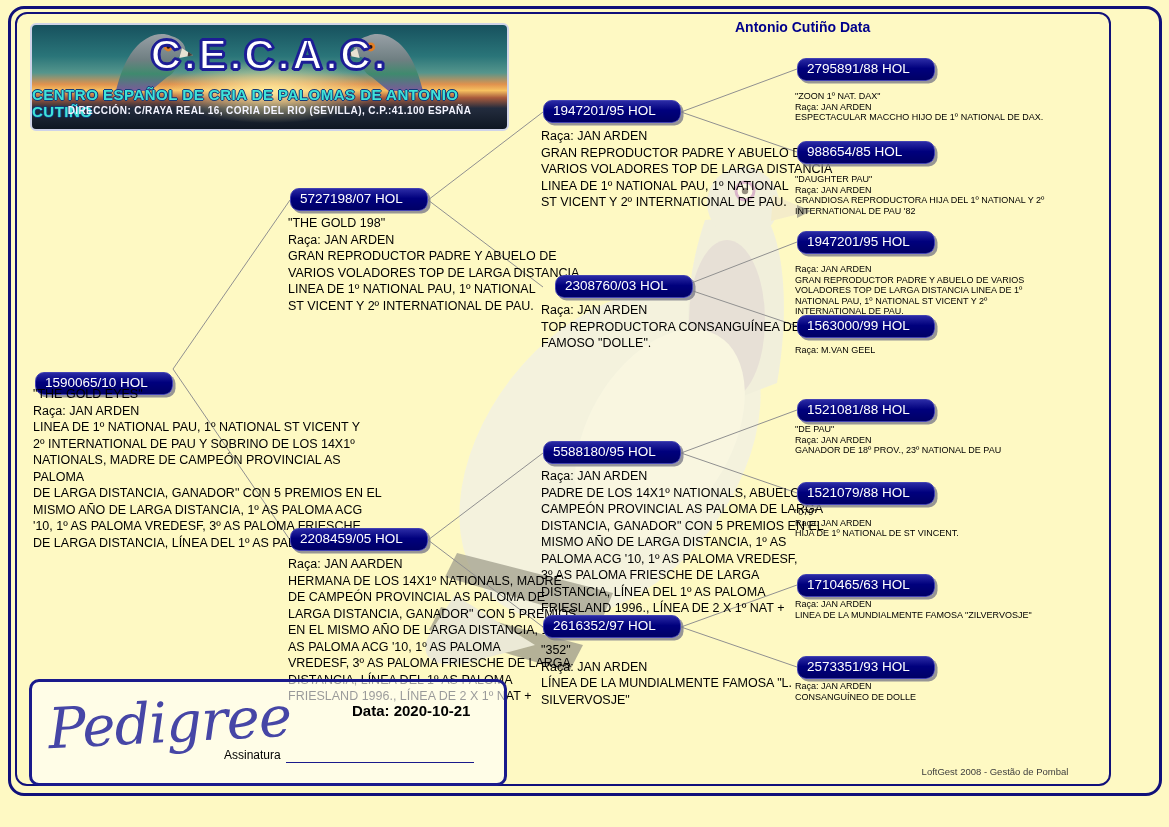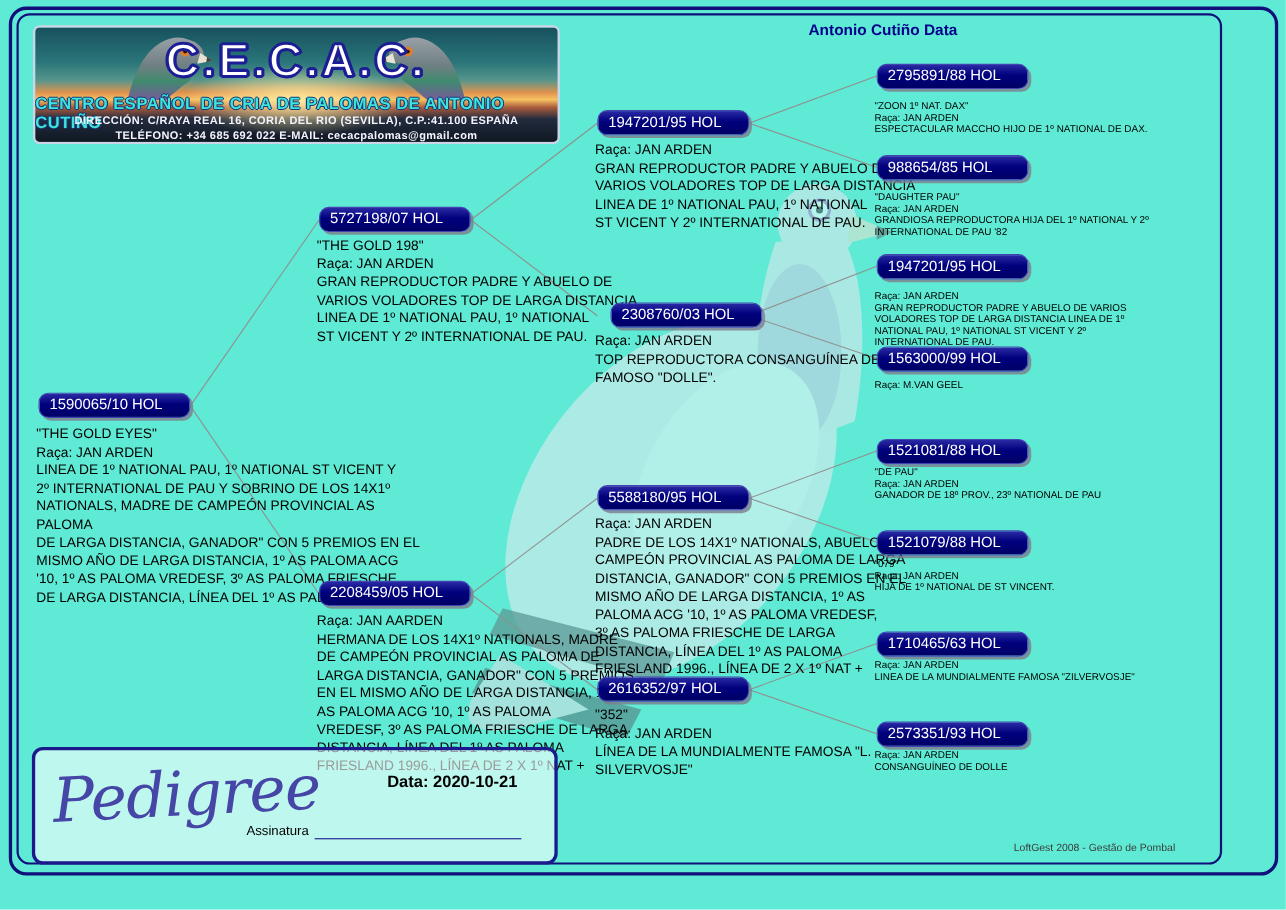--- a/index.html
+++ b/index.html
@@ -1,16 +1,16 @@
 <!DOCTYPE html>
 <html><head>
 <meta charset="utf-8">
 <style>
   html,body{margin:0;padding:0;background:#fff;}
-  .page{position:relative;width:1169px;height:827px;background:#5eead4;
+  .page{position:relative;width:1169px;height:827px;background:#fef9c3;
         font-family:"Liberation Sans", sans-serif;overflow:hidden;}
   
   .outer-frame{position:absolute;left:8px;top:6px;width:1148px;height:784px;
                border:3px solid #10107a;border-radius:16px;z-index:0;}
   .inner-frame{position:absolute;left:15px;top:12px;width:1092px;height:770px;
                border:2px solid #10107a;border-radius:12px;z-index:0;}
   
   .banner{position:absolute;left:30px;top:23px;width:475px;height:104px;z-index:3;
           border:2px solid #cfd3e8;border-radius:6px;overflow:hidden;
           background:
@@ -123,26 +123,25 @@
     <svg class="head-svg head-right" viewBox="0 0 120 90" aria-hidden="true">
       <path d="M 92 10 C 108 14 116 26 112 38 L 98 42 C 103 52 98 64 86 70 L 62 90 L 12 90 C 20 58 32 28 56 14 C 70 6 82 6 92 10 Z" fill="url(#hg)"></path>
       <polygon points="108,28 124,38 104,42" fill="#e8e2d2"></polygon>
       <polygon points="117,33 124,38 116,40" fill="#44403a"></polygon>
       <circle cx="88" cy="26" r="6.5" fill="#e07f28"></circle>
       <circle cx="88" cy="26" r="2.6" fill="#241410"></circle>
     </svg>
     <div class="banner-acronym">C.E.C.A.C.</div>
     <div class="banner-line1">CENTRO ESPAÑOL DE CRIA DE PALOMAS DE ANTONIO CUTIÑO</div>
     <div class="banner-line2">DIRECCIÓN: C/RAYA REAL 16, CORIA DEL RIO (SEVILLA), C.P.:41.100 ESPAÑA</div>
-    <div class="banner-line3">TELÉFONO: +34 685 692 022    E-MAIL: cecacpalomas@gmail.com</div>
   </div>
 
   <div class="owner-title">Antonio Cutiño Data</div>
 
-  <div class="node-id" style="left:35px;top:357px;">1590065/10 HOL</div>
+  <div class="node-id" style="left:35px;top:372px;">1590065/10 HOL</div>
   <div class="node-desc g-big" style="left:33px;top:386px;">"THE GOLD EYES"
 Raça: JAN ARDEN
 LINEA DE 1º NATIONAL PAU, 1º NATIONAL ST VICENT Y
 2º INTERNATIONAL DE PAU Y SOBRINO DE LOS 14X1º
 NATIONALS, MADRE DE CAMPEÓN PROVINCIAL AS PALOMA
 DE LARGA DISTANCIA, GANADOR" CON 5 PREMIOS EN EL
 MISMO AÑO DE LARGA DISTANCIA, 1º AS PALOMA ACG
 '10, 1º AS PALOMA VREDESF, 3º AS PALOMA FRIESCHE
 DE LARGA DISTANCIA, LÍNEA DEL 1º AS PALOMA</div>
 

